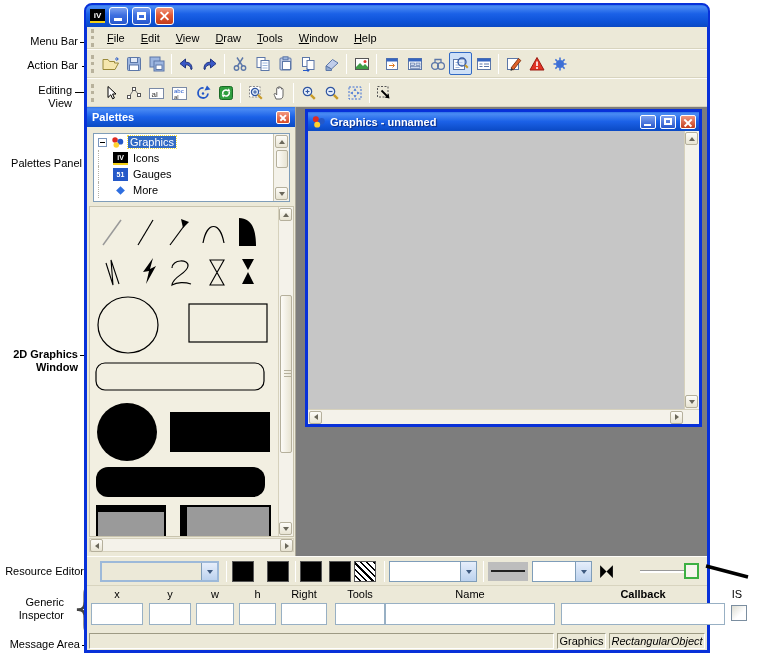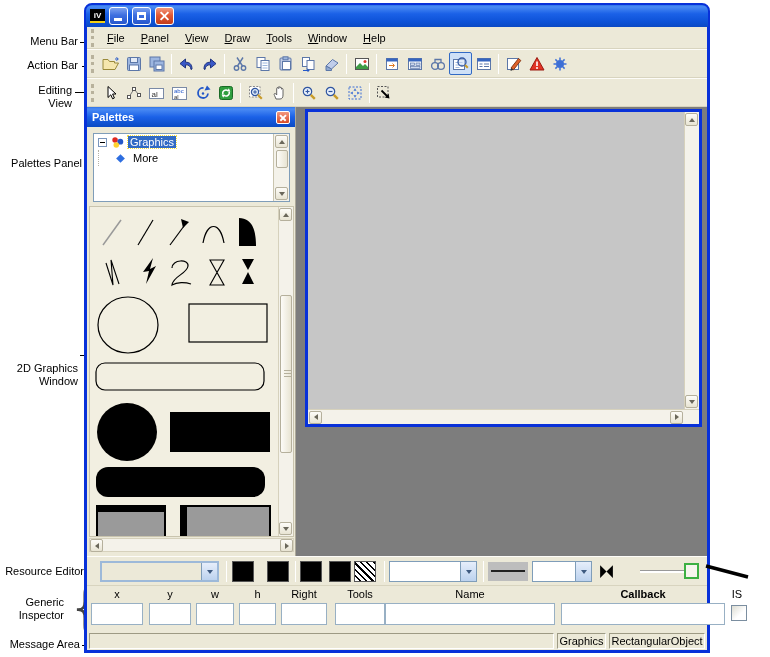--- a/index.html
+++ b/index.html
@@ -131,21 +131,21 @@
   <div class="ann" style="right:692px; top:59px;">Action Bar</div>
   <div class="ann-line" style="left:82px; top:66px; width:27px;"></div>
 
   <div class="ann" style="right:698px; top:84px;">Editing
 View</div>
   <div class="ann-line" style="left:75px; top:92px; width:33px;"></div>
 
   <div class="ann" style="right:688px; top:157px;">Palettes Panel</div>
   <div class="ann-line" style="left:85px; top:163px; width:38px;"></div>
 
-  <div class="ann" style="right:692px; top:362px;">2D Graphics
+  <div class="ann" style="right:692px; top:348px;font-weight:bold;">2D Graphics
 Window</div>
   <div class="ann-line" style="left:80px; top:355px; width:275px;"></div>
 
   <div class="ann" style="right:686px; top:565px;">Resource Editor</div>
   <div class="ann-line" style="left:86px; top:571px; width:29px;"></div>
 
   <div class="ann" style="right:706px; top:596px;">Generic
 Inspector</div>
   <div class="brace" style="left:68px; top:586px;">{</div>
 
@@ -163,21 +163,21 @@
           <span class="glyph-max"></span>
         </span>
       <span class="winbtn close">
           <span class="glyph-x"></span>
         </span>
     </div>
 
     <div class="menubar">
       <span class="grip"></span>
       <span class="menu-item">File</span>
-      <span class="menu-item">Panel</span>
+      <span class="menu-item">Edit</span>
       <span class="menu-item">View</span>
       <span class="menu-item">Draw</span>
       <span class="menu-item">Tools</span>
       <span class="menu-item">Window</span>
       <span class="menu-item">Help</span>
     </div>
 
     <div class="toolbar actionbar">
       <span class="grip"></span>
       <span class="tbtn">
@@ -419,20 +419,30 @@
 
         <div class="treebox">
           <div class="tree-row">
             <span class="expander"></span>
             <svg class="mini-icon" width="15" height="14" viewBox="0 0 16 16">
                 <circle cx="5" cy="4.8" r="3.4" fill="#e02a20"></circle>
                 <circle cx="11.5" cy="7" r="3.6" fill="#2458c8"></circle>
                 <circle cx="6.5" cy="11" r="3.4" fill="#ffd12e"></circle>
               </svg>
             <span class="tree-label sel">Graphics</span>
+          </div>
+          <div class="tree-row">
+            <span class="tree-indent"></span>
+            <span class="mini-icon icon-iv">iV</span>
+            <span class="tree-label">Icons</span>
+          </div>
+          <div class="tree-row">
+            <span class="tree-indent"></span>
+            <span class="mini-icon icon-gauge">51</span>
+            <span class="tree-label">Gauges</span>
           </div>
           <div class="tree-row">
             <span class="tree-indent"></span>
             <svg class="mini-icon" width="15" height="13" viewBox="0 0 16 16">
                 <rect x="4.2" y="4.2" width="7.6" height="7.6" fill="#2e6ee0" transform="rotate(45 8 8)"></rect>
               </svg>
             <span class="tree-label">More</span>
           </div>
           <div class="tree-scroll">
             <span class="sb-btn" style="left:1px; top:1px;">
@@ -517,20 +527,37 @@
               <span class="tri left"></span>
             </span>
           <span class="sb-btn" style="right:0; top:0;">
               <span class="tri right"></span>
             </span>
         </div>
       </div>
 
       <div class="mdi">
         <div class="child-win">
+          <div class="child-title">
+            <svg width="15" height="14" viewBox="0 0 16 16">
+                <circle cx="5" cy="4.8" r="3.4" fill="#e02a20"></circle>
+                <circle cx="11.5" cy="7" r="3.6" fill="#2458c8"></circle>
+                <circle cx="6.5" cy="11" r="3.4" fill="#ffd12e"></circle>
+              </svg>
+            <span class="t">Graphics - unnamed</span>
+            <span class="cbtn">
+                <span class="glyph-min"></span>
+              </span>
+            <span class="cbtn">
+                <span class="glyph-max"></span>
+              </span>
+            <span class="cbtn close">
+                <span class="glyph-x"></span>
+              </span>
+          </div>
           <div class="child-body">
             <div class="canvas2d"></div>
             <div class="child-vscroll">
               <span class="sb-btn" style="left:0; top:1px;">
                   <span class="tri up"></span>
                 </span>
               <span class="sb-btn" style="left:0; bottom:1px;">
                   <span class="tri down"></span>
                 </span>
             </div>
@@ -607,17 +634,17 @@
       <input class="ins-field" style="left: 194px; width: 46px;">
       <input class="ins-field" style="left: 248px; width: 50px;">
       <input class="ins-field" style="left: 298px; width: 170px;">
       <input class="ins-field" style="left: 474px; width: 164px;">
       <span class="ins-check" style="left:644px;"></span>
     </div>
 
     <div class="statusbar">
       <span class="spanel fill"></span>
       <span class="spanel" style="width:49px;">Graphics</span>
-      <span class="spanel" style="width:96px;">RectangularObject</span>
+      <span class="spanel" style="width:96px;font-style:italic;">RectangularObject</span>
     </div>
 
   </div>
 </div>
 
 </body></html>

